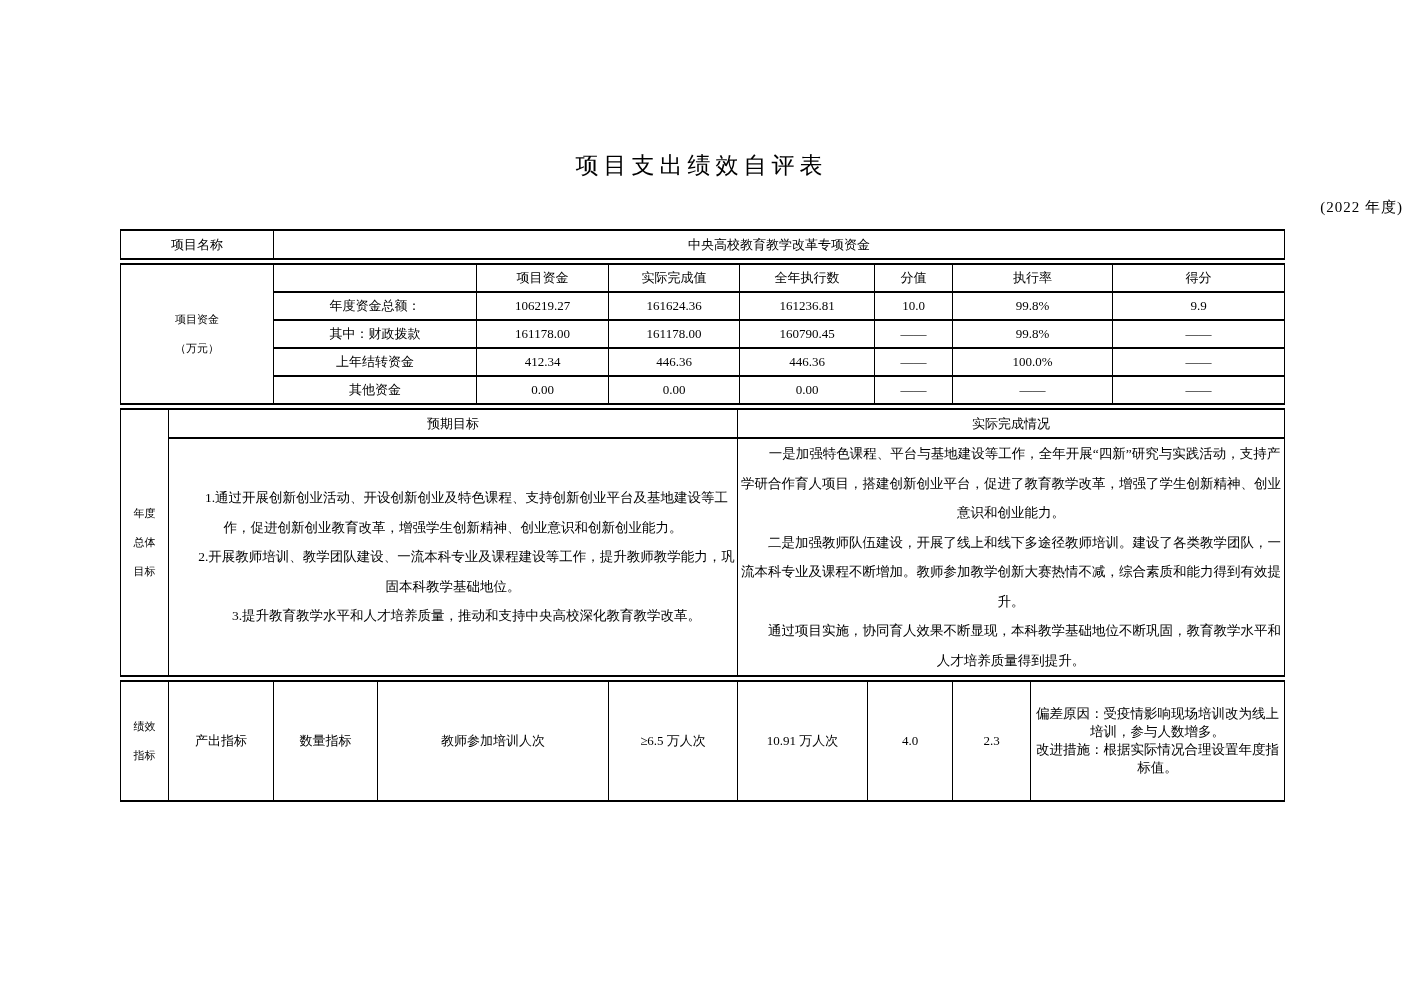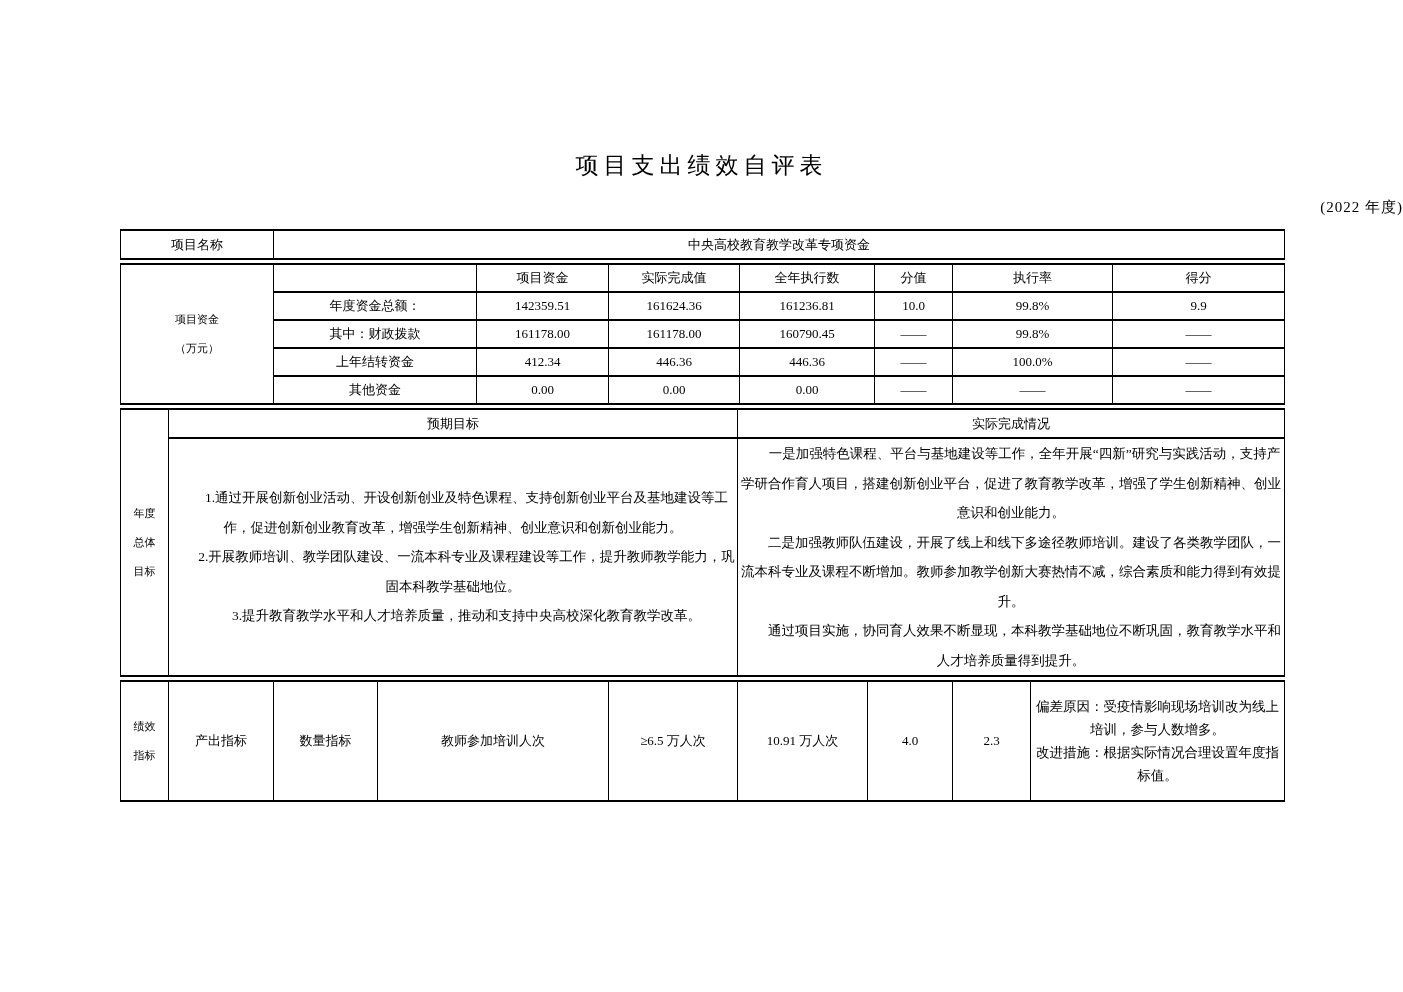--- a/index.html
+++ b/index.html
@@ -28,21 +28,21 @@
   }
   tr.r27 td { height:27px;margin-top:44px; }
   tr.r26 td { height:26px; }
   td.num { text-align:right; padding-right:12px; font-size:13px; }
   td.vlabel div { line-height:29px; font-size:11px; }
   td.goal-cell { text-align:justify; padding:8px 14px; }
   td.goal-cell p { margin:0; text-indent:2em; line-height:29.5px; font-size:13.5px; }
   td.left-cell { text-align:left; padding-left:16px; }
   td.dev-header { text-align:left; padding-left:10px; }
   td.dev-cell { text-align:left; vertical-align:middle; padding:4px 12px; }
-  td.dev-cell p { margin:0; line-height:23px; font-size:13.5px; }
+  td.dev-cell p { margin:0; line-height:18px; font-size:13.5px; }
   .pagenum {
     position:absolute; top:866px; left:0; width:100%;
     text-align:center; font-size:13px;
     font-family:"Liberation Serif","DejaVu Serif",serif;
   }
 </style>
 </head>
 <body>
 
 <div class="page">
@@ -86,21 +86,21 @@
         <td></td>
         <td>项目资金</td>
         <td>实际完成值</td>
         <td>全年执行数</td>
         <td>分值</td>
         <td>执行率</td>
         <td>得分</td>
       </tr>
       <tr class="r26">
         <td>年度资金总额：</td>
-        <td class="num">142359.51</td>
+        <td class="num">106219.27</td>
         <td class="num">161624.36</td>
         <td class="num">161236.81</td>
         <td>10.0</td>
         <td>99.8%</td>
         <td>9.9</td>
       </tr>
       <tr class="r26">
         <td>其中：财政拨款</td>
         <td class="num">161178.00</td>
         <td class="num">161178.00</td>

